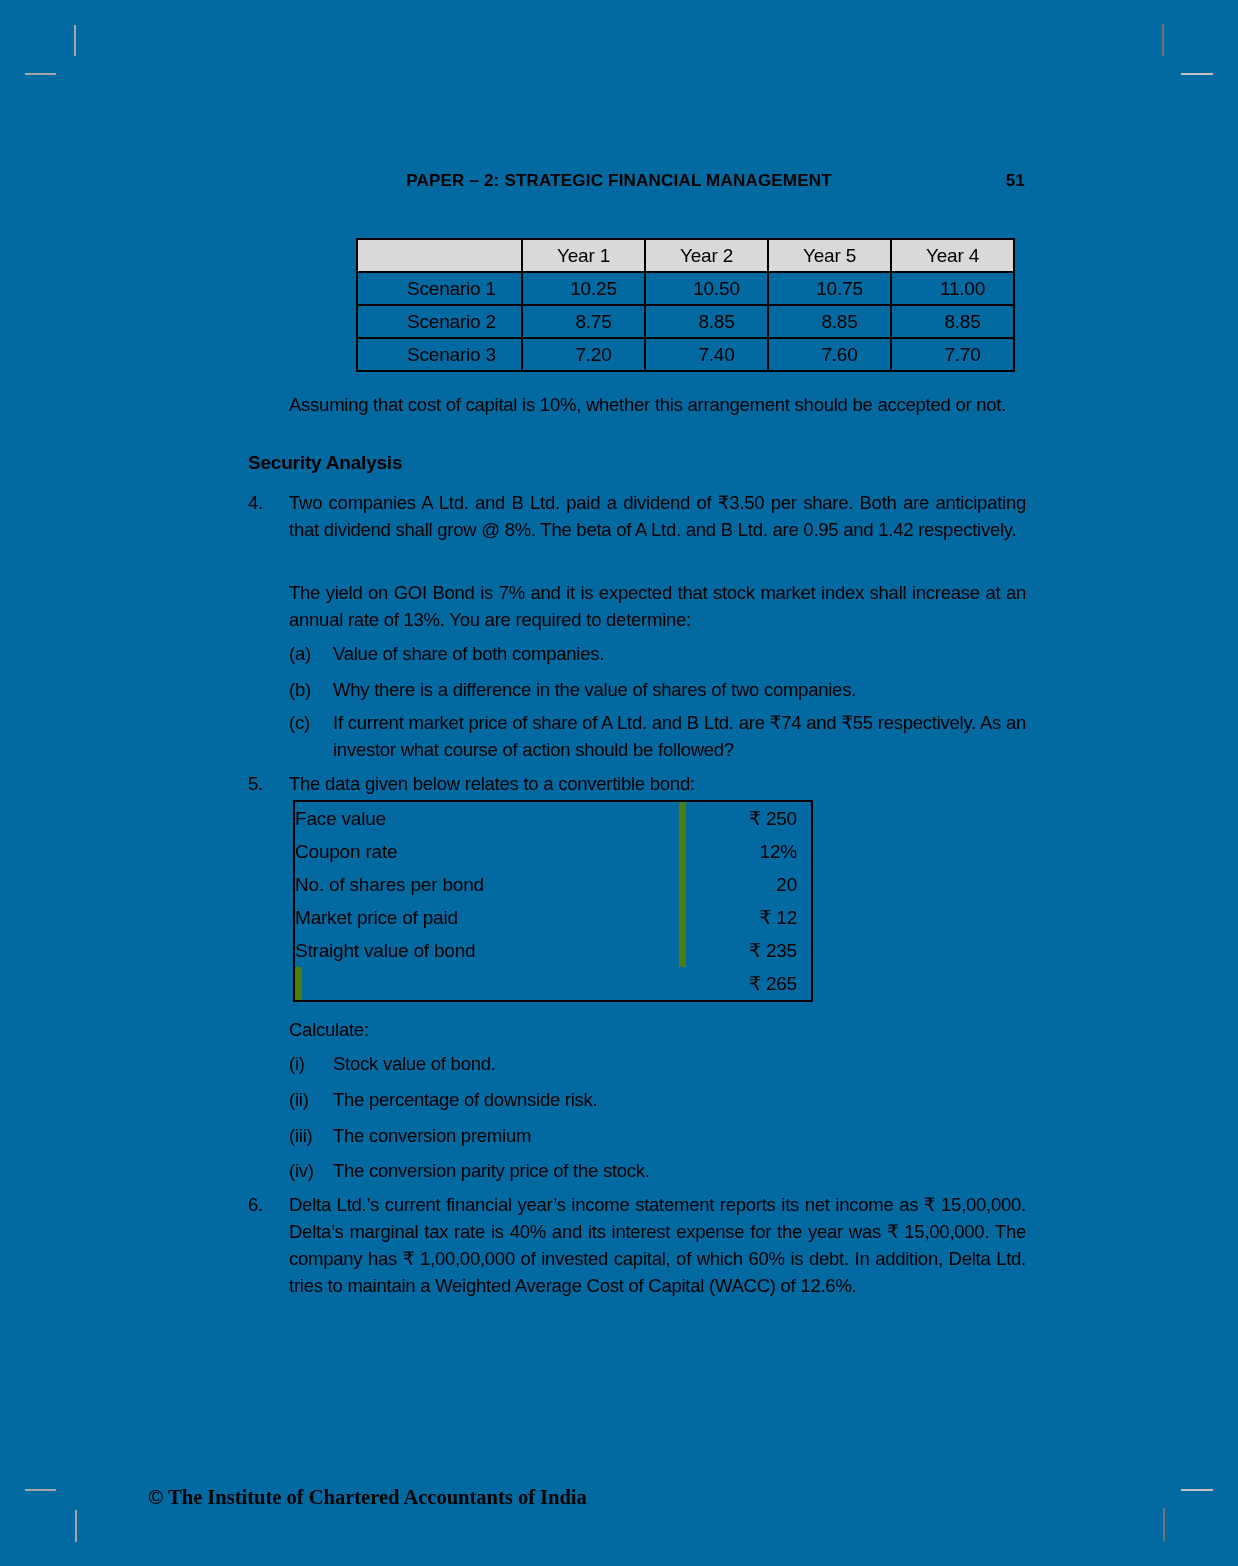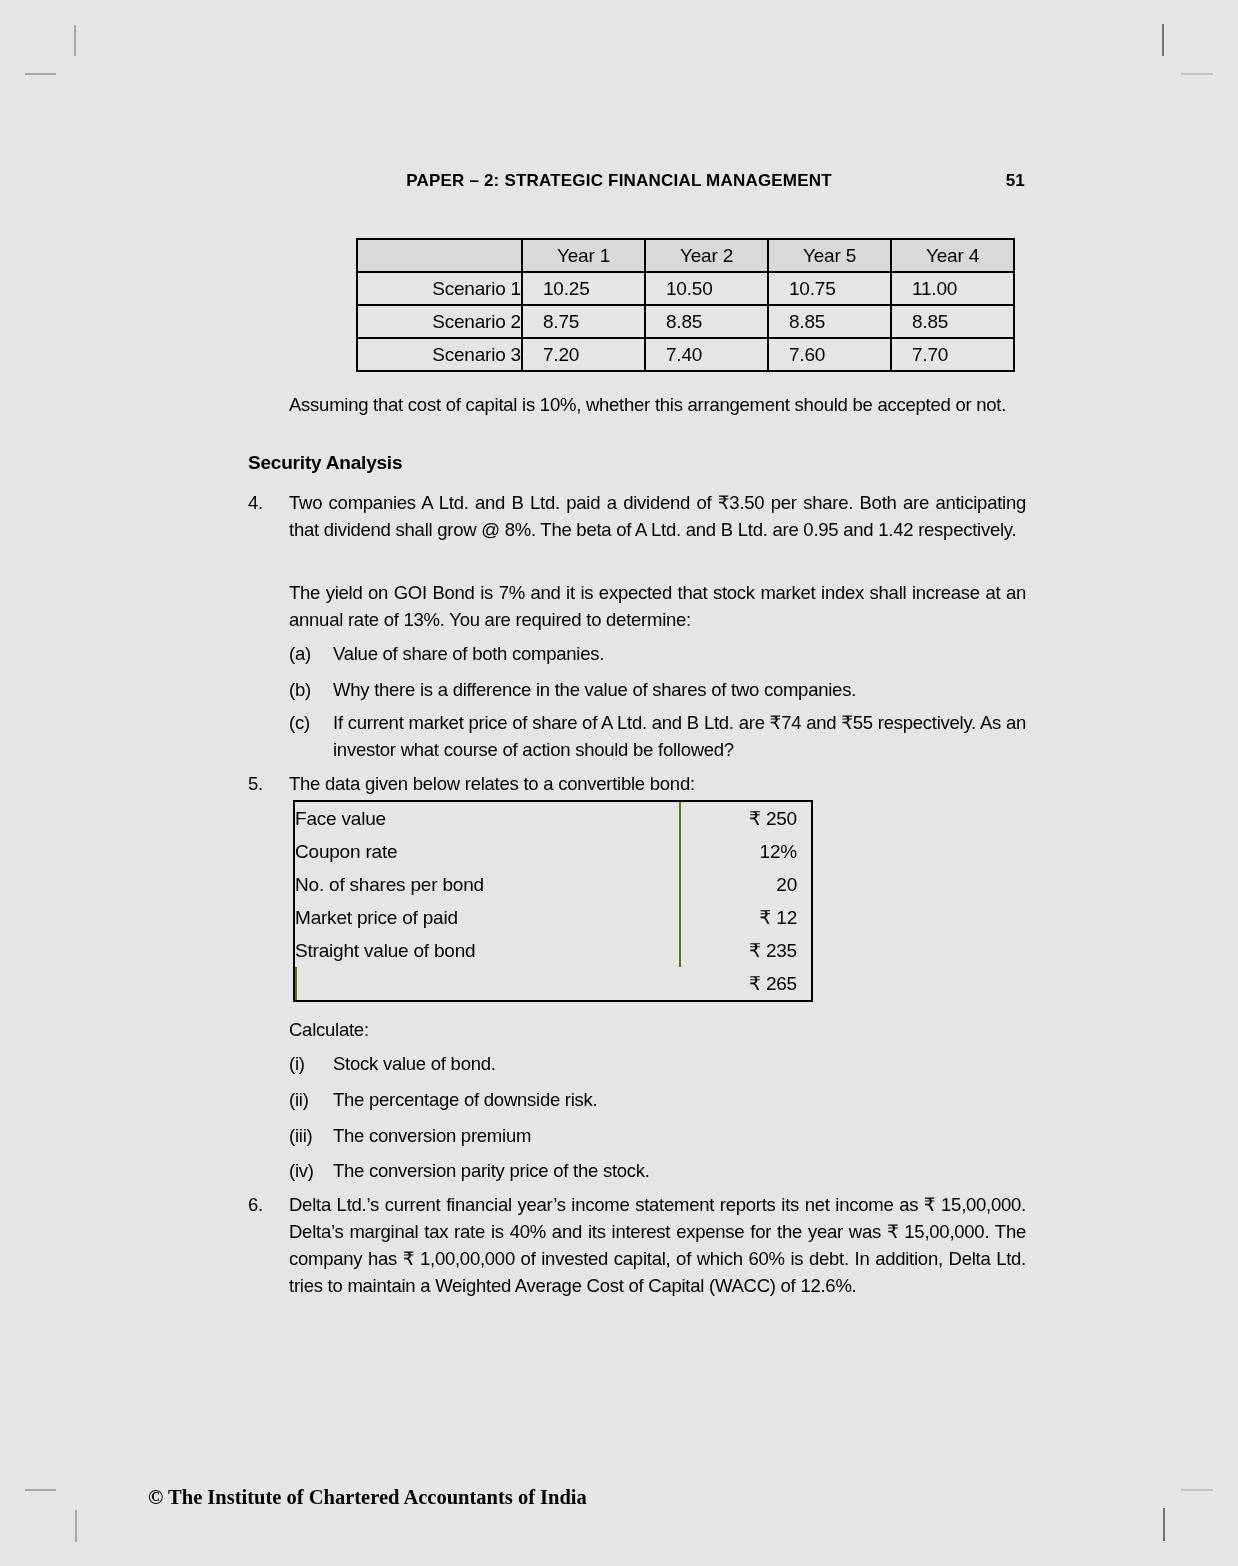--- a/index.html
+++ b/index.html
@@ -1,20 +1,20 @@
 <!DOCTYPE html>
 <html><head>
 <meta charset="utf-8">
 <style>
   html, body { margin: 0; padding: 0; background: #ffffff; }
   .page {
     position: relative;
     width: 1238px;
     height: 1566px;
-    background: #e5e5e5;
+    background: #0369a1;
     color: #000;
     font-family: "Liberation Sans", "DejaVu Sans", sans-serif;
     overflow: hidden;
   }
 
   
   .crop { position: absolute; background: #a6a6a6; }
   .crop.v { width: 2px; }
   .crop.h { height: 2px; }
   .crop.dark { background: #737373; }
@@ -38,22 +38,22 @@
     top: 238px; left: 328px;
     border-collapse: collapse;
     font-size: 19px;
     letter-spacing: -0.2px;
     margin-left: 28px;
   }
   .t1 th, .t1 td { border: 2px solid #000; height: 31px; padding: 0; font-weight: normal; }
   .t1 th { background: #d9d9d9; text-align: center; }
   .t1 .c0 { width: 163px; }
   .t1 .cy { width: 121px; }
-  .t1 td.lbl { text-align: right; padding-left: 24px; }
-  .t1 td.val { text-align: left; padding-left: 20px; }
+  .t1 td.lbl { text-align: center; padding-left: 24px; }
+  .t1 td.val { text-align: center; padding-left: 20px; }
 
   
   .para, .qblock, .sub {
     position: absolute;
     font-size: 18.5px;
     line-height: 27px;
     letter-spacing: -0.25px;
   }
   .para { text-align: justify; }
   .qblock { display: flex; width: 778px; left: 248px; }
@@ -75,21 +75,21 @@
     top: 800px; left: 293px;
     width: 516px;
     border: 2px solid #000;
     font-size: 19px;
     letter-spacing: -0.2px;
   }
   .t2 .row { display: flex; height: 33px; }
   .t2 .lbl { flex: 0 0 384px; padding-left: 0; display: flex; align-items: center; }
   .t2 .val {
     flex: 1;
-    border-left: 2px solid #4d7c0f;
+    border-left: 7px solid #4d7c0f;
     display: flex; align-items: center; justify-content: flex-end;
     padding-right: 14px;
   }
 
   .footer {
     position: absolute;
     top: 1486px; left: 148px;
     font-family: "Liberation Serif", "DejaVu Serif", serif;
     font-weight: bold;
     font-size: 20.5px;

